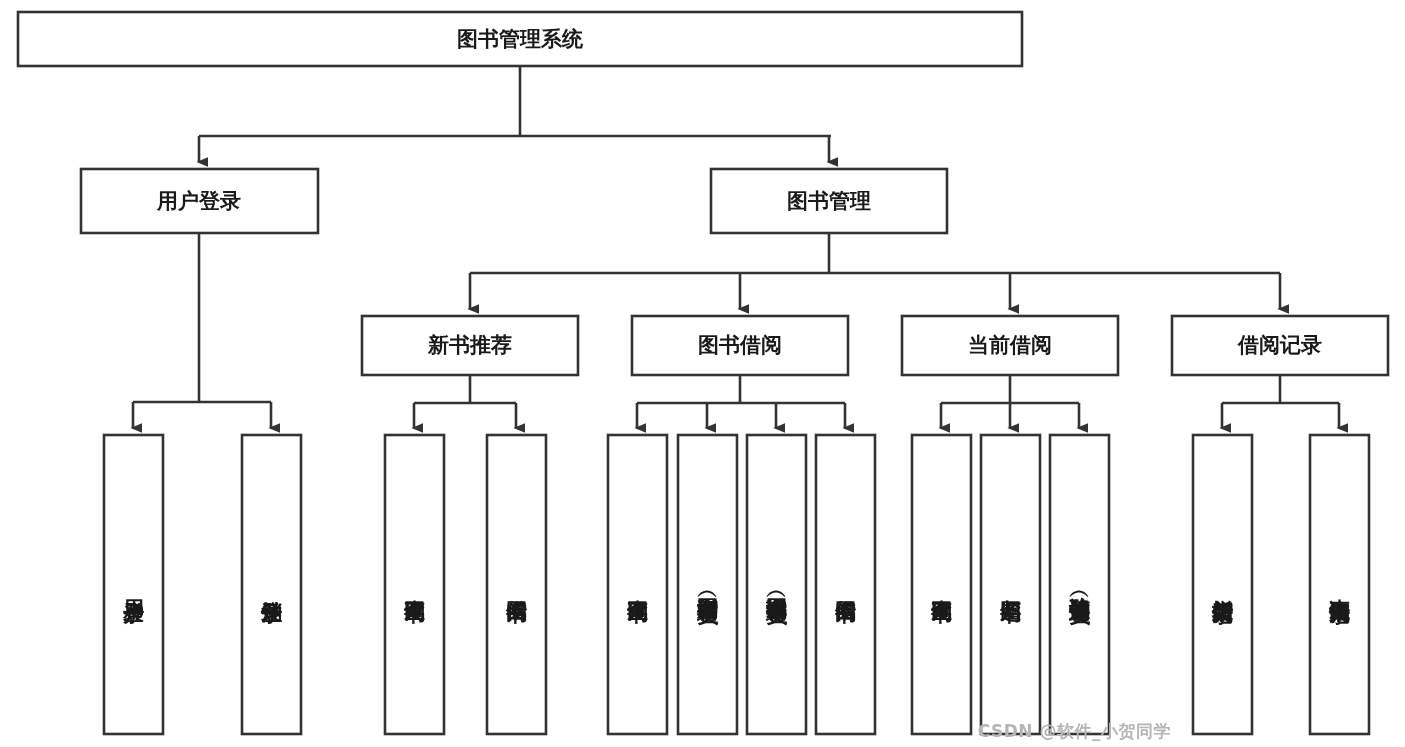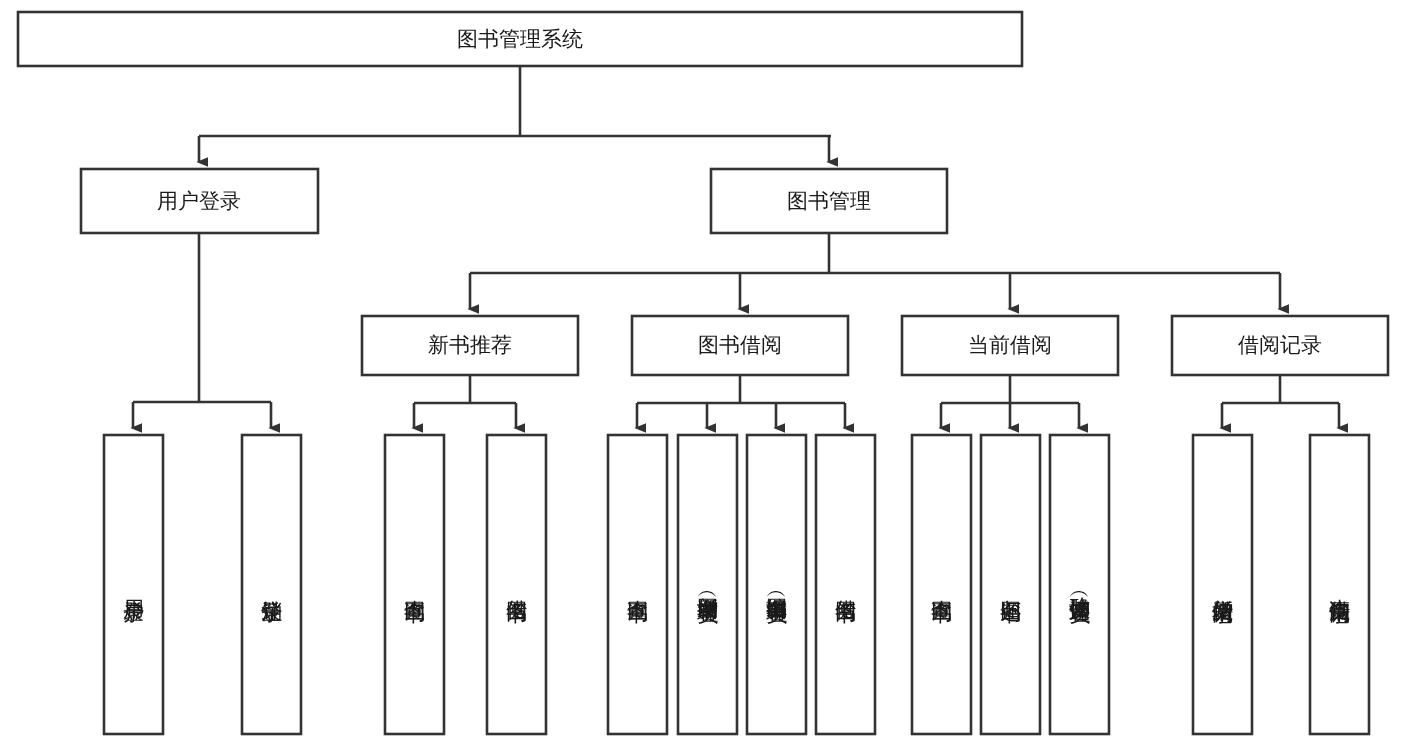--- a/index.html
+++ b/index.html
@@ -11,20 +11,21 @@
     width: 1405px;
     height: 747px;
     font-family: "DejaVu Sans", "Liberation Sans", sans-serif;
     overflow: hidden;
   }
   #diagram-root {
     position: relative;
     width: 1181px;
     height: 747px;
     background: #ffffff;
+    font-weight: bold;
   }
   svg.diagram-canvas {
     position: absolute;
     top: 0;
     left: 0;
     width: 1405px;
     height: 747px;
   }
   .node-box {
     fill: #ffffff;
@@ -235,14 +236,15 @@
   <div class="leaf-label" style="left:747px; top:435px; width:59px; height:299px;">编辑图书（管理员）</div>
   <div class="leaf-label" style="left:816px; top:435px; width:59px; height:299px;">借阅图书</div>
 
   <div class="leaf-label" style="left:912px; top:435px; width:59px; height:299px;">查询图书</div>
   <div class="leaf-label" style="left:981px; top:435px; width:59px; height:299px;">归还图书</div>
   <div class="leaf-label" style="left:1050px; top:435px; width:59px; height:299px;">确认归还（管理员）</div>
 
   <div class="leaf-label" style="left:1193px; top:435px; width:59px; height:299px;">新增借阅记录</div>
   <div class="leaf-label" style="left:1310px; top:435px; width:59px; height:299px;">查询借阅记录</div>
 
+  <div class="watermark">CSDN @软件_小贺同学</div>
 
 </div>
 
 </body></html>

